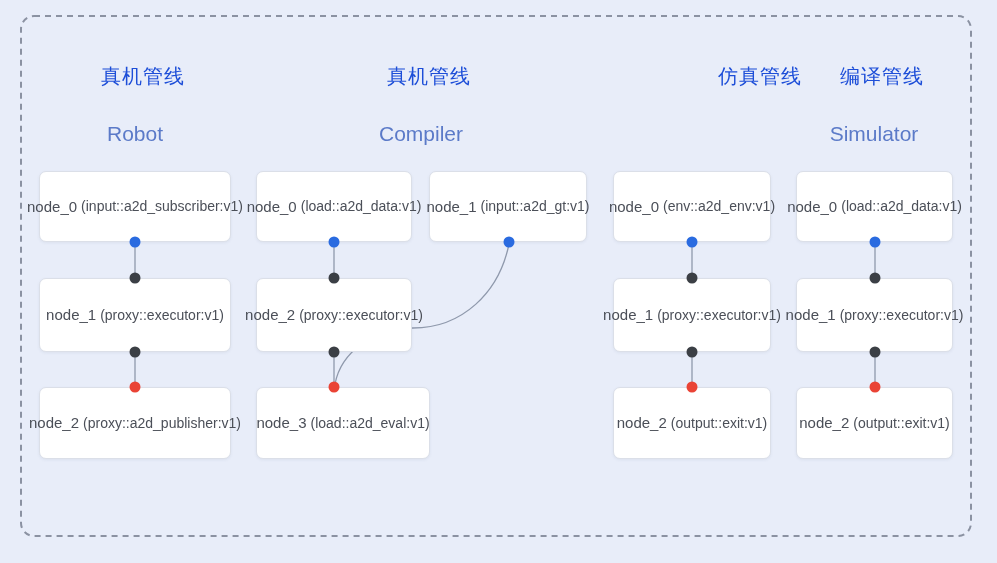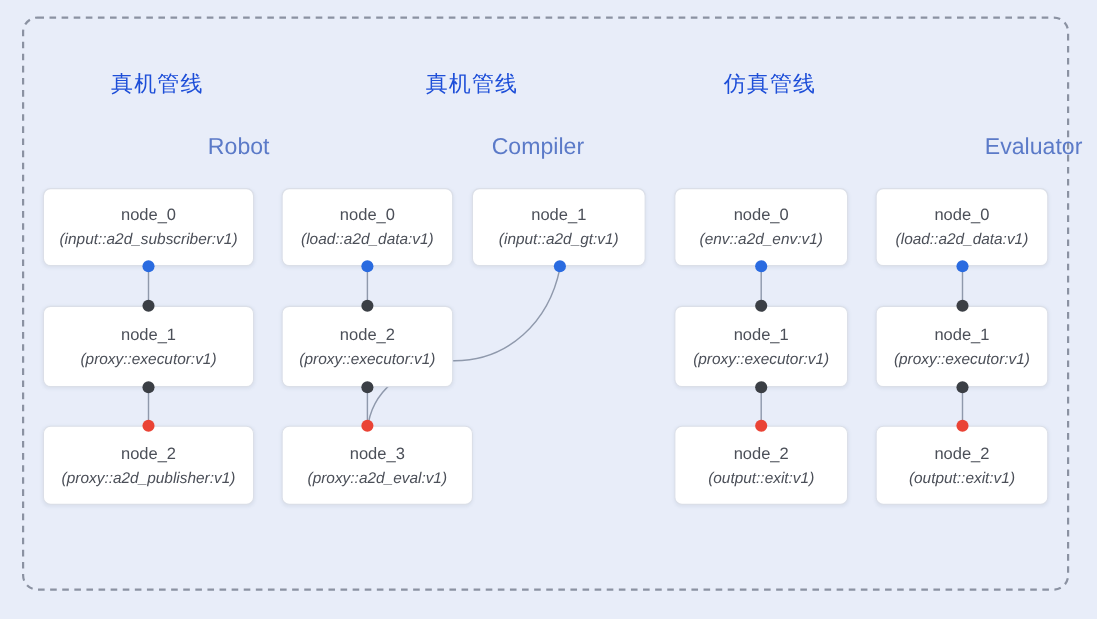--- a/index.html
+++ b/index.html
@@ -30,51 +30,50 @@
   .pipeline-title-zh {
     font-size: 20px;
     font-weight: 400;
     color: #1d4ed8;
     letter-spacing: 1px;
     margin-left: 16px;
   }
   .pipeline-title-en {
     position: absolute;
     width: 220px;
-    text-align: right;
+    text-align: center;
     font-size: 21px;
     font-weight: 400;
     color: #5b7ac8;
     z-index: 2;
   }
   .node-box {
     position: absolute;
     background: #ffffff;
     border: 1px solid #dbdfe8;
     border-radius: 7px;
     box-shadow: 0 1px 3px rgba(70, 85, 120, 0.08);
     display: flex;
-    flex-direction: column;
+    flex-direction: row;
     align-items: center;
     justify-content: center;
     gap: 4px;
     z-index: 1;
     box-sizing: border-box;
   }
   .node-name {
     font-size: 15px;
     color: #4b4f58;
     line-height: 1.2;
   }
   .node-impl {
     font-size: 14px;
     color: #4b4f58;
     line-height: 1.2;
     white-space: nowrap;
-    font-style: italic;
   }
   .port-dot {
     position: absolute;
     width: 11px;
     height: 11px;
     border-radius: 50%;
     transform: translate(-50%, -50%);
     z-index: 3;
   }
   .dot-blue  { background: #2a6be0; }
@@ -106,25 +105,28 @@
   <div class="pipeline-header" style="left:25px; top:63px;">
     <span class="pipeline-title-zh">真机管线</span>
   </div>
   <div class="pipeline-title-en" style="left:25px; top:122px;">Robot</div>
 
   <div class="pipeline-header" style="left:311px; top:63px;">
     <span class="pipeline-title-zh">真机管线</span>
   </div>
   <div class="pipeline-title-en" style="left:311px; top:122px;">Compiler</div>
 
-  <div class="pipeline-header" style="left:582px; top:63px;">
+  <div class="pipeline-header" style="left:582px; top:63px;text-align:right;">
     <span class="pipeline-title-zh">仿真管线</span>
   </div>
 
-  <div class="pipeline-title-en" style="left:764px; top:122px;">Evaluator</div>
+  <div class="pipeline-header" style="left:764px; top:63px;">
+    <span class="pipeline-title-zh">编译管线</span>
+  </div>
+  <div class="pipeline-title-en" style="left:764px; top:122px;">Simulator</div>
 
   <div class="node-box" style="left:39px; top:171px; width:192px; height:71px;">
     <span class="node-name">node_0</span>
     <span class="node-impl">(input::a2d_subscriber:v1)</span>
   </div>
   <div class="node-box" style="left:39px; top:278px; width:192px; height:74px;">
     <span class="node-name">node_1</span>
     <span class="node-impl">(proxy::executor:v1)</span>
   </div>
   <div class="node-box" style="left:39px; top:387px; width:192px; height:72px;">
@@ -139,21 +141,21 @@
   <div class="node-box" style="left:429px; top:171px; width:158px; height:71px;">
     <span class="node-name">node_1</span>
     <span class="node-impl">(input::a2d_gt:v1)</span>
   </div>
   <div class="node-box" style="left:256px; top:278px; width:156px; height:74px;">
     <span class="node-name">node_2</span>
     <span class="node-impl">(proxy::executor:v1)</span>
   </div>
   <div class="node-box" style="left:256px; top:387px; width:174px; height:72px;">
     <span class="node-name">node_3</span>
-    <span class="node-impl">(proxy::a2d_eval:v1)</span>
+    <span class="node-impl">(load::a2d_eval:v1)</span>
   </div>
 
   <div class="node-box" style="left:613px; top:171px; width:158px; height:71px;">
     <span class="node-name">node_0</span>
     <span class="node-impl">(env::a2d_env:v1)</span>
   </div>
   <div class="node-box" style="left:613px; top:278px; width:158px; height:74px;">
     <span class="node-name">node_1</span>
     <span class="node-impl">(proxy::executor:v1)</span>
   </div>

